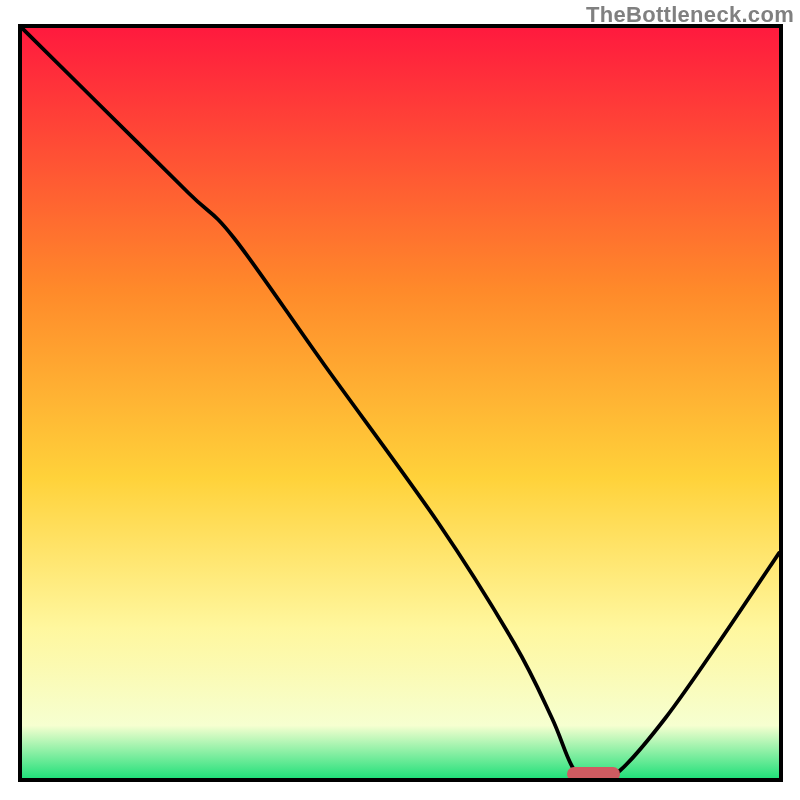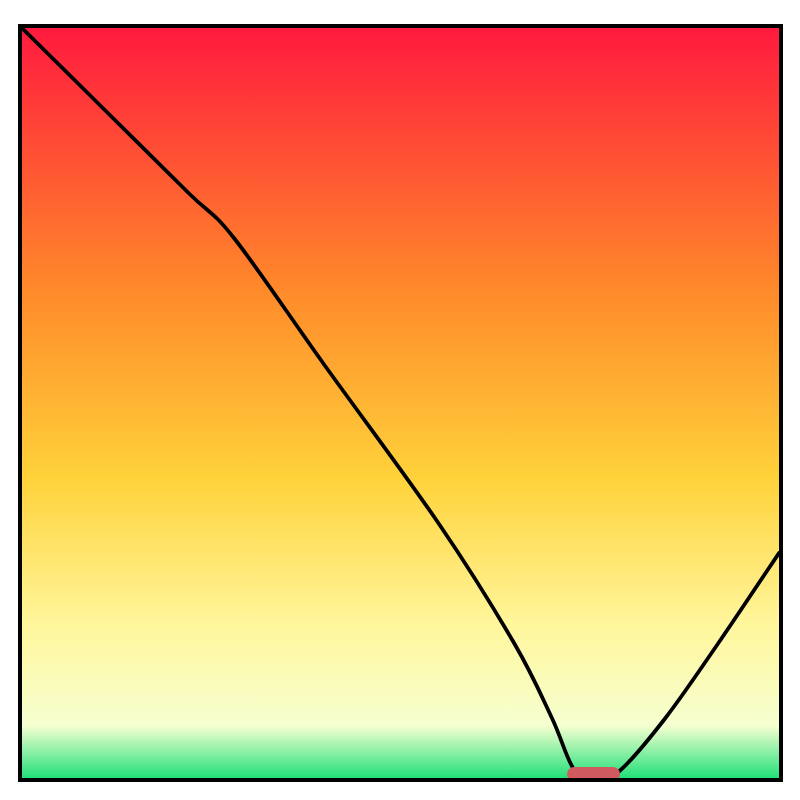--- a/index.html
+++ b/index.html
@@ -51,20 +51,21 @@
     border-radius: 7px;
     background: #cf5b61;
     z-index: 3;
   }
 </style>
 </head>
 <body>
 
 <div class="stage">
 
+  <div class="watermark">TheBottleneck.com</div>
 
   <div class="plot">
     <div class="bg">
       <svg viewBox="0 0 1000 1000" preserveAspectRatio="none" width="100%" height="100%">
         <defs>
           <linearGradient id="grad" x1="0" y1="0" x2="0" y2="1">
 
           <stop offset="0.0%" stop-color="#ff1a3e"></stop>
               <stop offset="35.0%" stop-color="#ff8a2a"></stop>
               <stop offset="60.0%" stop-color="#ffd23a"></stop>

